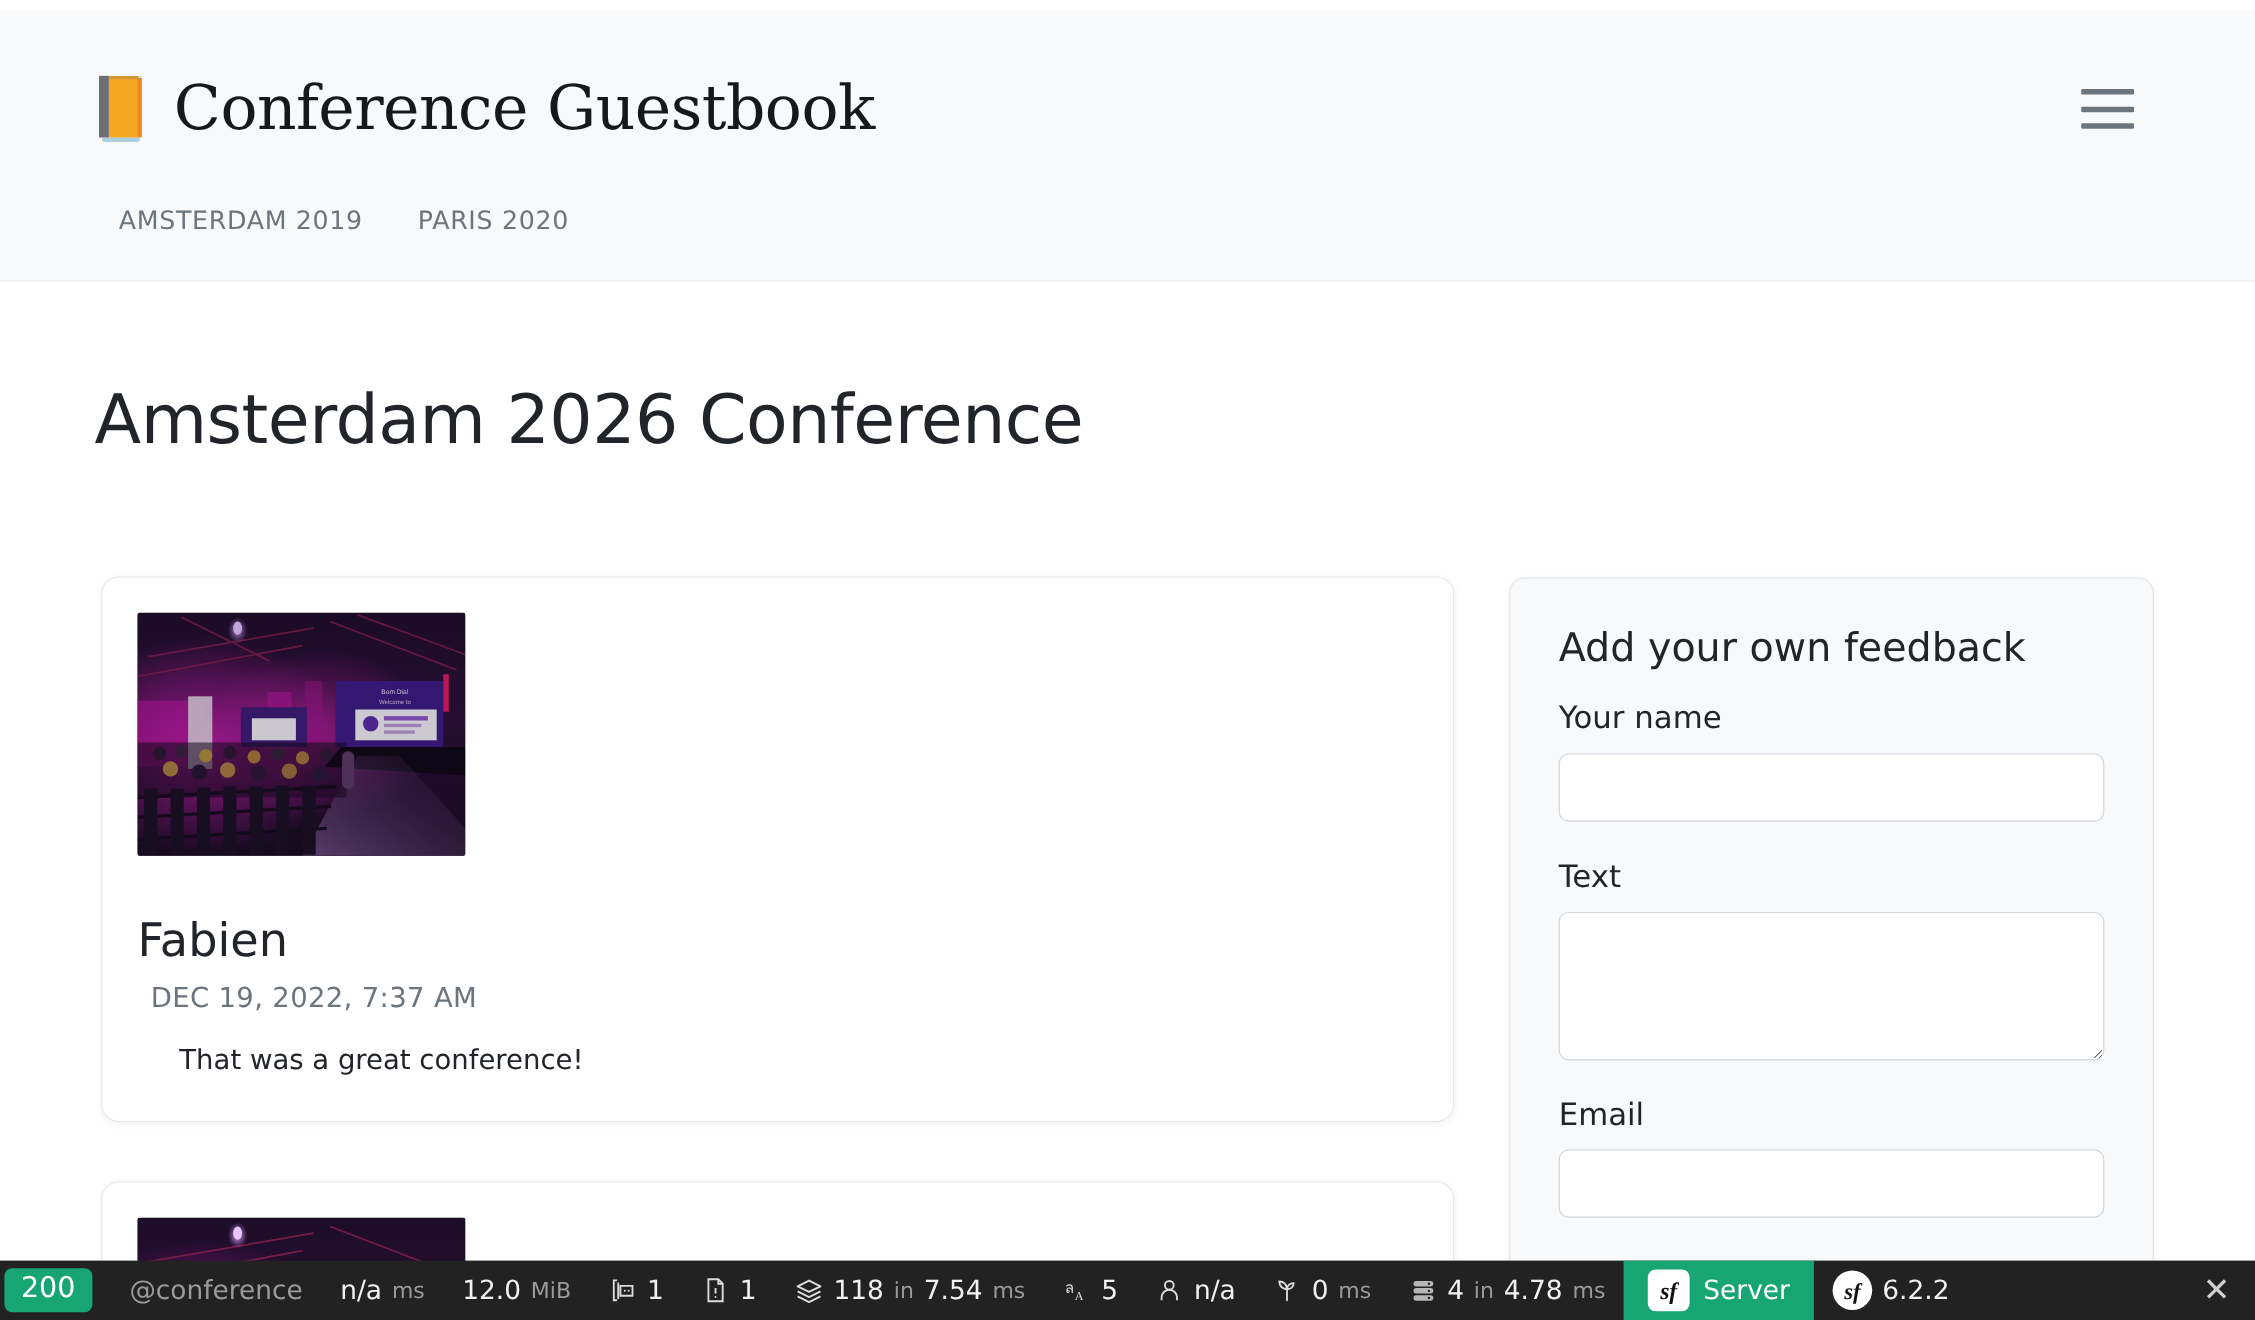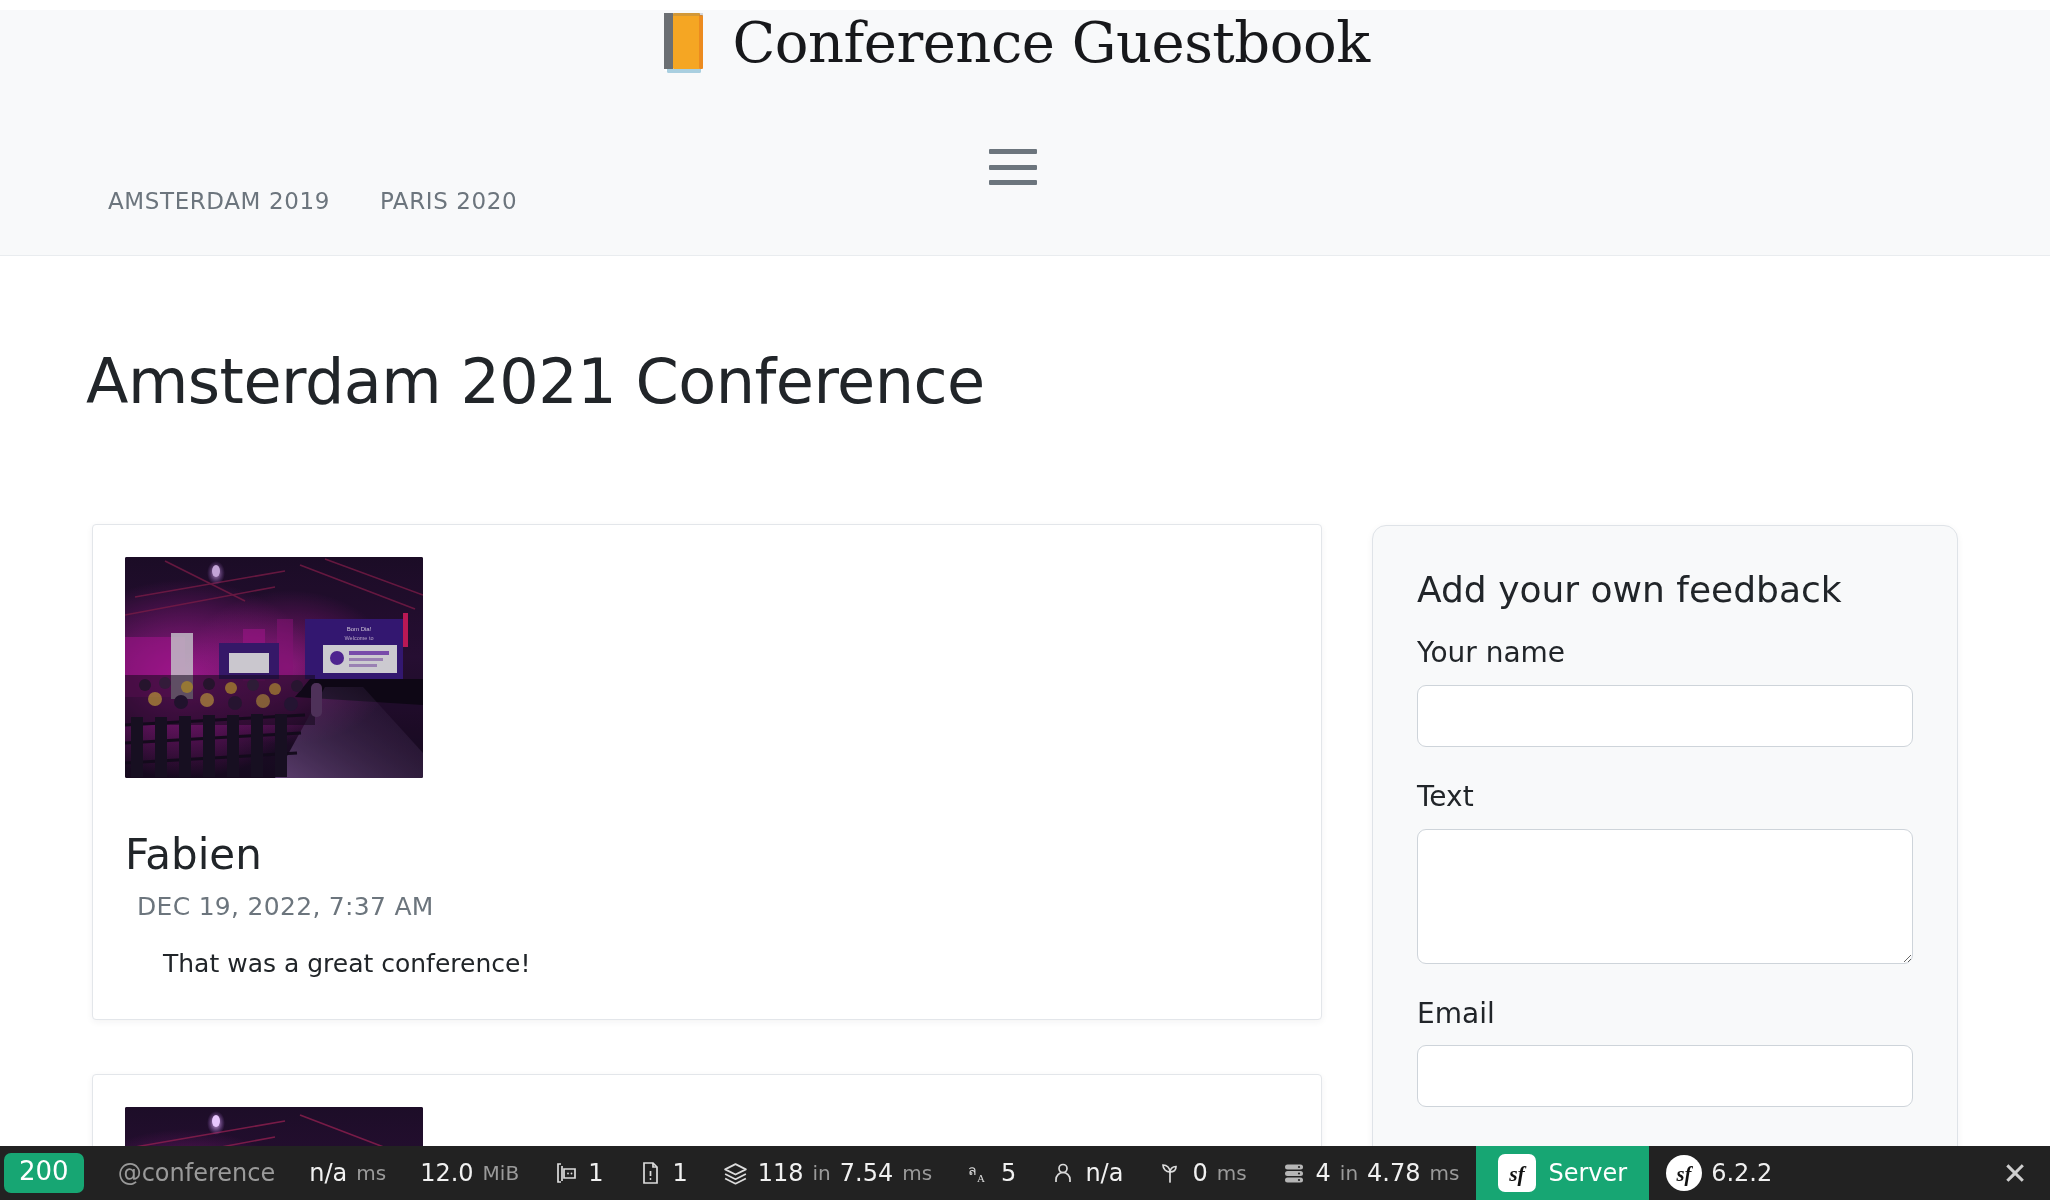--- a/index.html
+++ b/index.html
@@ -24,21 +24,20 @@
   }
   .header-bar {
     position: absolute;
     top: 0; left: 0;
     width: 2050px;
     height: 178px;
     display: flex;
     align-items: center;
     justify-content: space-between;
     padding: 0 106px 0 86px;
-    flex-direction: column;
   }
   .brand {
     display: flex;
     align-items: center;
     gap: 24px;
     text-decoration: none;
   }
   .brand-logo {
     width: 48px; height: 66px;
     position: relative;
@@ -106,21 +105,21 @@
 
   
   .comments-col {
     position: absolute;
     left: 0; top: 0;
     width: 1230px;
   }
   .comment-card {
     background: #ffffff;
     border: 1px solid #e3e6ea;
-    border-radius: 4px;
+    border-radius: 16px;
     box-shadow: 0 2px 7px rgba(30,40,60,0.055);
     padding: 32px 32px 38px 32px;
     margin-bottom: 54px;
   }
   .comment-photo {
     width: 298px;
     height: 221px;
     border-radius: 2px;
     display: block;
     overflow: hidden;
@@ -304,21 +303,21 @@
       <span></span>
     </button>
   </div>
 
   <nav class="nav-bar">
     <a class="nav-link" href="#">AMSTERDAM 2019</a>
     <a class="nav-link" href="#">PARIS 2020</a>
   </nav>
 </header>
 
-<h1 class="page-title">Amsterdam 2021 Conference</h1>
+<h1 class="page-title">Amsterdam 2026 Conference</h1>
 
 <div class="content-row">
 
   <section class="comments-col">
 
     <article class="comment-card">
       <span class="comment-photo">
         <svg viewBox="0 0 298 221" preserveAspectRatio="none" aria-hidden="true">
           <defs>
             <linearGradient id="hallbg" x1="0" y1="0" x2="0" y2="1">

